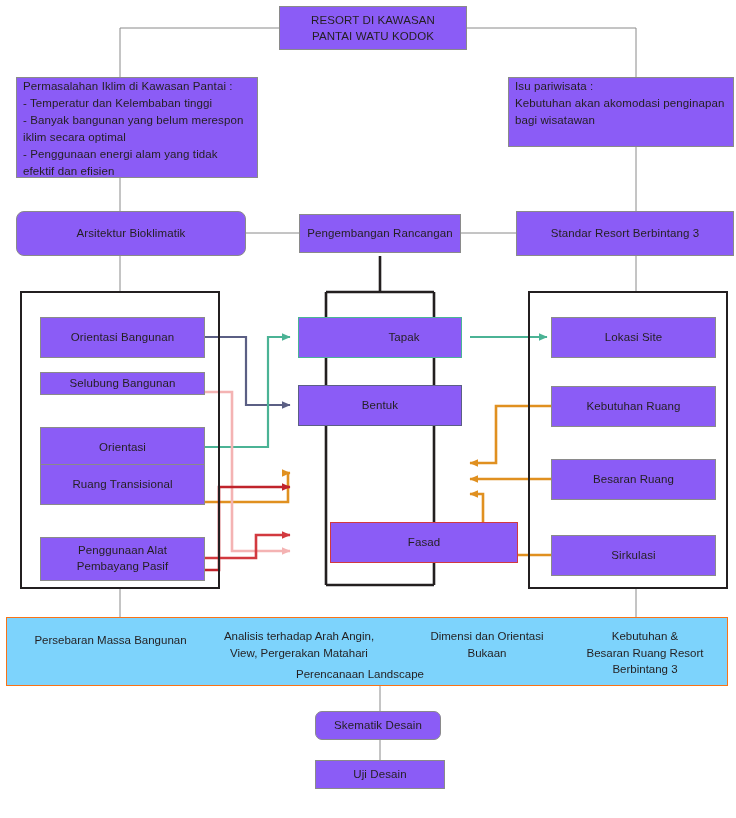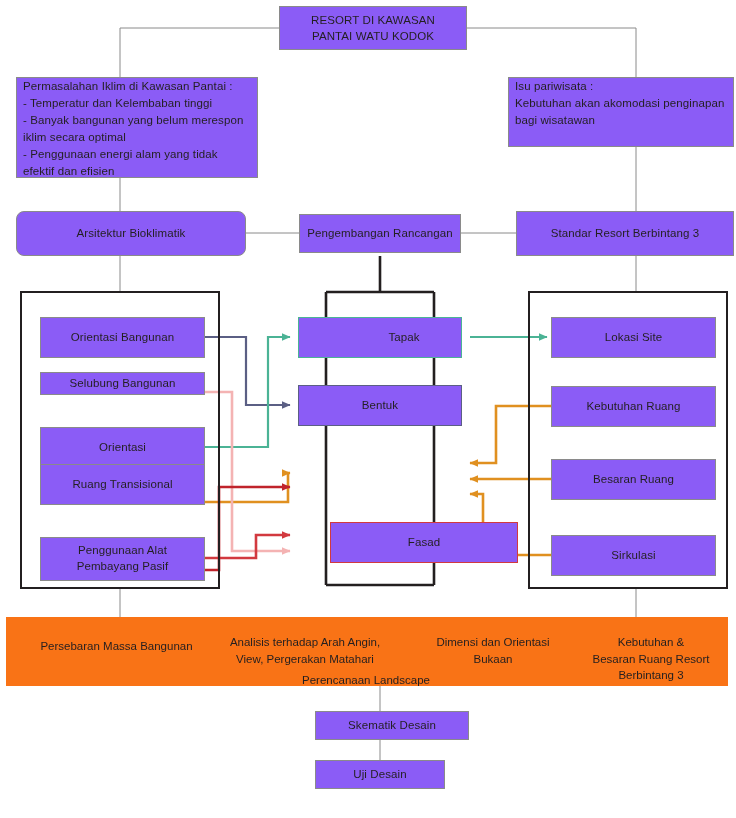--- a/index.html
+++ b/index.html
@@ -56,22 +56,22 @@
 
   
   .c-teal   { border: 1.6px solid #4bb395; }
   .c-slate  { border: 1.6px solid #5b5f84; }
   .c-orange { border: 1.6px solid #e09020; }
   .c-red    { border: 1.6px solid #d2393f; }
 
   
   .panel {
     position: absolute;
-    border: 7px solid #f97316;
-    background: #f97316;
+    border: 1px solid #f97316;
+    background: #7dd3fc;
     z-index: 5;
   }
   .panel .cell {
     position: absolute;
     text-align: center;
     font-size: 11.5px;
     line-height: 1.45;
     color: #231f20;
   }
   .title-box { font-size: 11.5px; line-height: 1.4; }
@@ -243,20 +243,20 @@
     <div class="cell" style="left:553px; top:10px; width:170px;">
       <span style="white-space:pre-line;">Kebutuhan &amp;
 Besaran Ruang Resort
 Berbintang 3</span>
     </div>
     <div class="cell" style="left:188px; top:48px; width:330px;">
       <span>Perencanaan Landscape</span>
     </div>
   </div>
 
-  <div class="box" style="left:315px; top:711px; width:154px; height:29px;">
+  <div class="box" style="left:315px; top:711px; width:126px; height:29px;border-radius:7px;">
     <span>Skematik Desain</span>
   </div>
   <div class="box" style="left:315px; top:760px; width:130px; height:29px;">
     <span>Uji Desain</span>
   </div>
 
 </div>
 
 </body></html>

